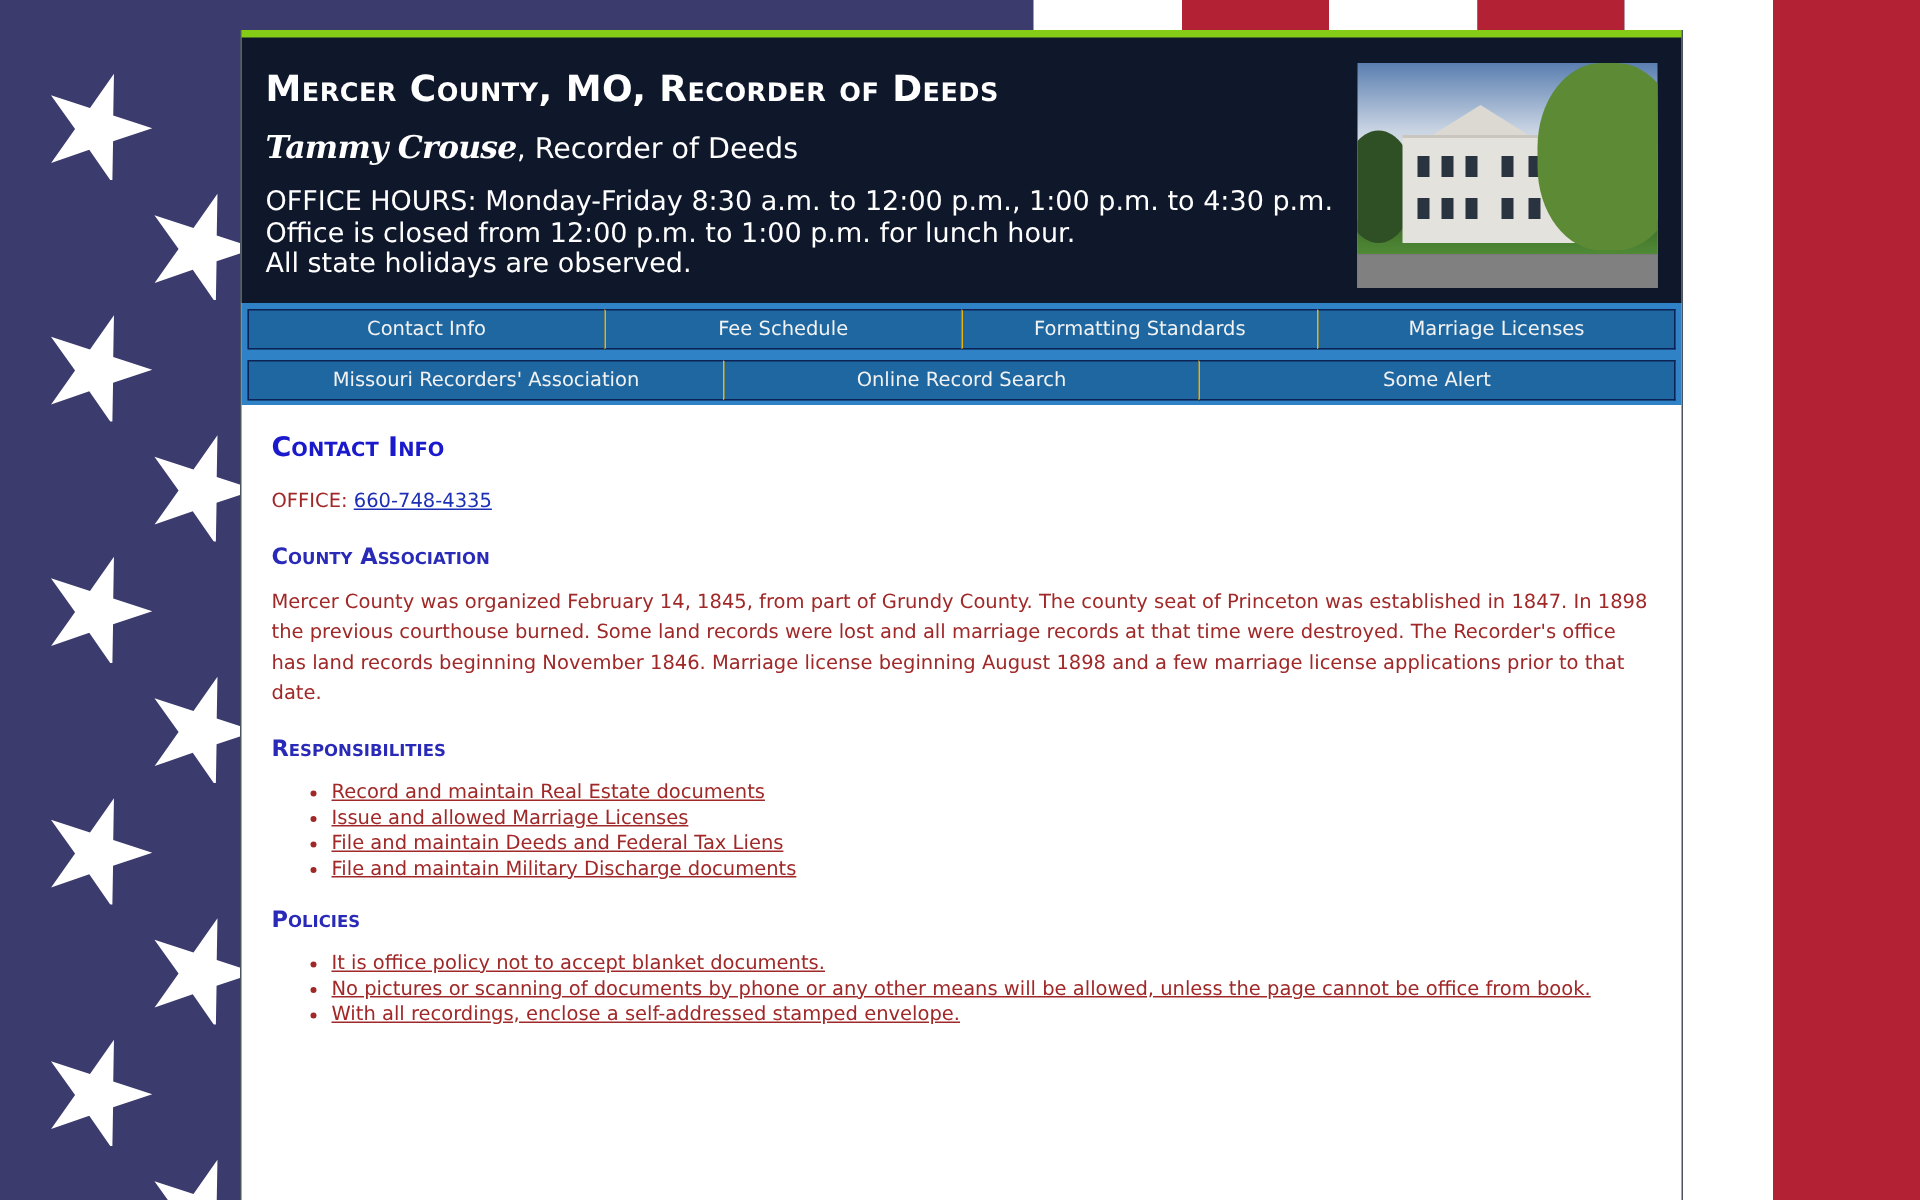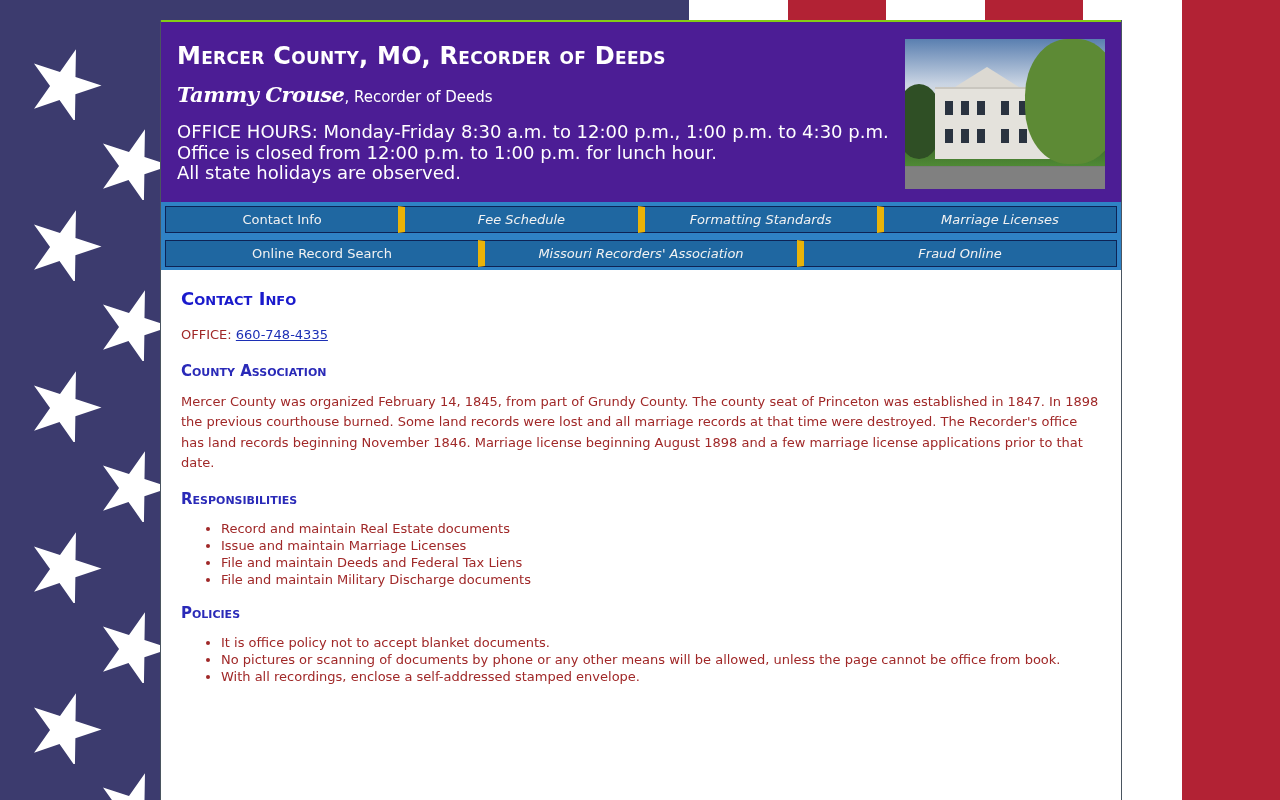--- a/index.html
+++ b/index.html
@@ -12,35 +12,35 @@
   .stripe { position: absolute; top: 0; }
   .star { position: absolute; width: 74px; height: 74px; }
   .star svg { width: 100%; height: 100%; display: block; }
 
   .page {
     position: absolute; left: 160px; top: 20px; width: 960px; height: 800px;
     background: #ffffff; border-left: 1px solid #4a5560; border-right: 1px solid #4a5560;
     z-index: 2;
   }
   .header {
-    position: relative; background: #4c1d95; height: 182px;
-    border-top: 2px solid #84cc16;
+    position: relative; background: #0f172a; height: 182px;
+    border-top: 5px solid #84cc16;
     box-sizing: border-box;
   }
   .site-title {
     position: absolute; left: 16px; top: 20px; margin: 0;
     color: #ffffff; font-family: "DejaVu Sans", sans-serif;
     font-size: 24px; font-weight: bold; font-variant: small-caps; letter-spacing: 0.3px;
   }
   .recorder-line { position: absolute; left: 16px; top: 60px; color: #fff; white-space: nowrap; }
   .recorder-name {
     font-family: "DejaVu Serif", serif; font-style: italic; font-weight: bold;
     font-size: 21px; letter-spacing: -0.5px;
   }
-  .recorder-title { font-size: 15px; }
+  .recorder-title { font-size: 19px; }
   .hours { position: absolute; left: 16px; top: 100px; color: #fff; font-size: 18px; line-height: 20.5px; }
   .hours div { white-space: nowrap; }
   .courthouse-photo {
     position: absolute; left: 744px; top: 17px; width: 200px; height: 150px;
     background:
       linear-gradient(180deg, rgba(0,0,0,0) 70%, #3f6b2b 70%, #4f8a35 85%, #7a7a7a 85%),
       linear-gradient(180deg, #5a7fb0 0%, #c9d4e3 30%, #e5e5e0 45%, #e0ddd5 100%);
     overflow: hidden;
   }
   .photo-building {
@@ -60,33 +60,33 @@
     background: #2f82c5; padding: 4px 4px 3px 4px; box-sizing: border-box;
   }
   .nav-row { display: flex; margin-bottom: 7px; }
   .nav-row:last-child { margin-bottom: 0; }
   .nav-btn {
     flex: 1; height: 27px; box-sizing: border-box;
     background: #1f67a1; border: 1px solid #0d2355;
     color: #f2f2f2; font-size: 13px; text-align: center; line-height: 25px;
     cursor: pointer; white-space: nowrap;
   }
-  .nav-btn + .nav-btn { border-left: 7px solid #eab308; margin-left: -1px; font-style: italic; }
+  .nav-btn + .nav-btn { border-left: 1px solid #eab308; margin-left: -1px; }
 
   .content { padding: 18px 20px 0 20px; color: #a02828; font-size: 13px; }
   .h-main {
     margin: 0 0 16px 0; color: #1a1acc; font-size: 18px; font-weight: bold; font-variant: small-caps;
     font-family: "DejaVu Sans", sans-serif;
   }
   .h-sub {
     margin: 16px 0 12px 0; color: #2a2ab8; font-size: 15px; font-weight: bold; font-variant: small-caps;
   }
   .para { margin: 0 0 12px 0; line-height: 20.5px; }
   .para a { color: #1c2fb5; text-decoration: underline; }
-  .list { margin: 0 0 12px 0; padding-left: 40px; line-height: 17px; }
+  .list { margin: 0 0 12px 0; padding-left: 40px; line-height: 17px; text-decoration: underline; }
   .list li { color: #a02828; }
 </style>
 </head>
 <body>
 
 <div class="bg-layer">
   <div class="stripe" style="left:689px;width:99px;height:800px;background:#ffffff;"></div>
   <div class="stripe" style="left:788px;width:98px;height:800px;background:#b22234;"></div>
   <div class="stripe" style="left:886px;width:99px;height:800px;background:#ffffff;"></div>
   <div class="stripe" style="left:985px;width:98px;height:800px;background:#b22234;"></div>
@@ -177,42 +177,42 @@
   </div>
 
   <nav class="nav">
     <div class="nav-row">
       <div class="nav-btn">Contact Info</div>
       <div class="nav-btn">Fee Schedule</div>
       <div class="nav-btn">Formatting Standards</div>
       <div class="nav-btn">Marriage Licenses</div>
     </div>
     <div class="nav-row">
+      <div class="nav-btn">Missouri Recorders' Association</div>
       <div class="nav-btn">Online Record Search</div>
-      <div class="nav-btn">Missouri Recorders' Association</div>
-      <div class="nav-btn">Fraud Online</div>
+      <div class="nav-btn">Some Alert</div>
     </div>
   </nav>
 
   <main class="content">
     <h2 class="h-main">Contact Info</h2>
 
 
     <div class="para">
       <span>OFFICE: </span><a>660-748-4335</a>
     </div>
 
 
     <h3 class="h-sub">County Association</h3>
     <p class="para">Mercer County was organized February 14, 1845, from part of Grundy County. The county seat of Princeton was established in 1847. In 1898 the previous courthouse burned. Some land records were lost and all marriage records at that time were destroyed. The Recorder's office has land records beginning November 1846. Marriage license beginning August 1898 and a few marriage license applications prior to that date.</p>
 
     <h3 class="h-sub">Responsibilities</h3>
     <ul class="list">
       <li>Record and maintain Real Estate documents</li>
-      <li>Issue and maintain Marriage Licenses</li>
+      <li>Issue and allowed Marriage Licenses</li>
       <li>File and maintain Deeds and Federal Tax Liens</li>
       <li>File and maintain Military Discharge documents</li>
     </ul>
 
     <h3 class="h-sub">Policies</h3>
     <ul class="list">
       <li>It is office policy not to accept blanket documents.</li>
       <li>No pictures or scanning of documents by phone or any other means will be allowed, unless the page cannot be office from book.</li>
       <li>With all recordings, enclose a self-addressed stamped envelope.</li>
     </ul>

